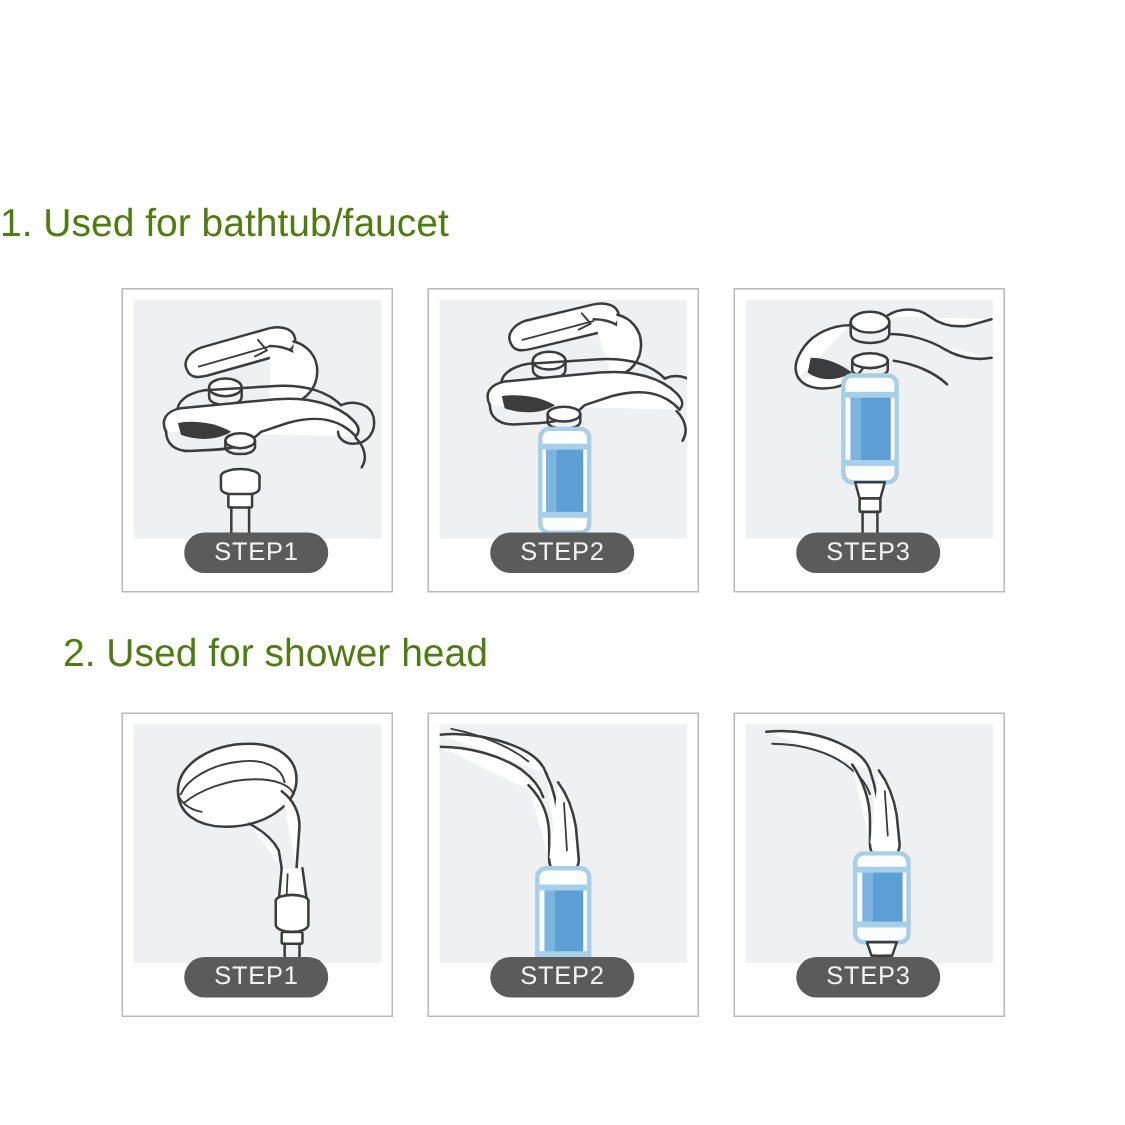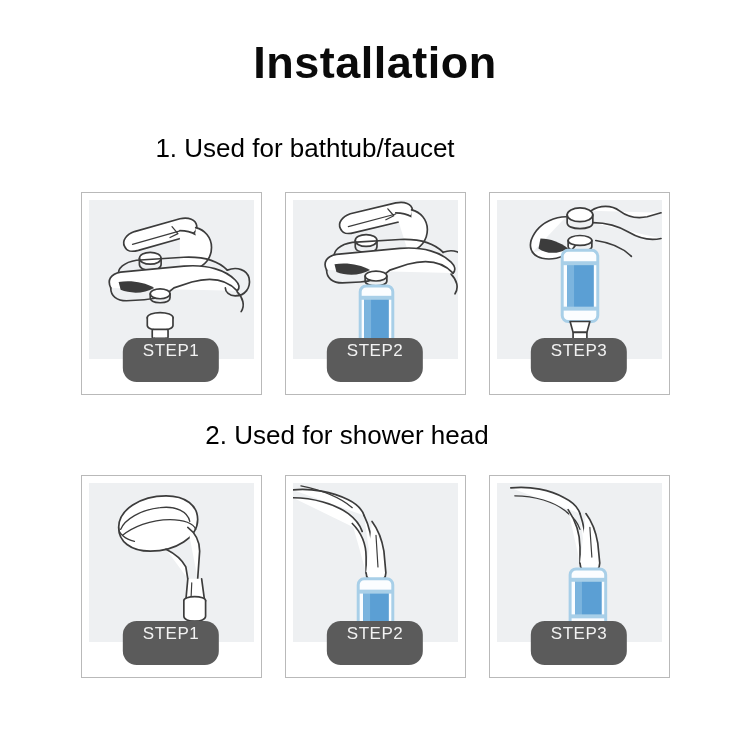--- a/index.html
+++ b/index.html
@@ -30,24 +30,23 @@
     font-size: 45px;
     font-weight: bold;
     letter-spacing: 0.5px;
     color: #0a0a0a;
     line-height: 1.1;
   }
   .section-heading {
     position: absolute;
     left: 0;
     width: 610px;
-    text-align: center;
     font-size: 26px;
     font-weight: 400;
-    color: #000000;
+    color: #4d7c0f;
     line-height: 1.15;
   }
   .section-heading.sec1 { top: 134px; }
   .section-heading.sec2 { top: 421px; padding-left: 42px; }
 
   
   .row {
     position: absolute;
     left: 0;
     width: 750px;
@@ -80,33 +79,32 @@
     height: 100%;
   }
   .step-pill {
     position: absolute;
     left: 50%;
     transform: translateX(-50%);
     bottom: 12px;
     background: #5b5b5b;
     color: #f2f2f2;
     border-radius: 14px;
-    padding: 3px 20px 21px 20px;
+    padding: 3px 20px 4px 20px;
     font-size: 17px;
     letter-spacing: 0.5px;
     line-height: 1.2;
     white-space: nowrap;
   }
 </style>
 </head>
 <body>
 
 <div class="page">
 
-  <div class="page-title">Installation</div>
 
   <div class="section-heading sec1">1. Used for bathtub/faucet</div>
 
   <div class="row row1">
 
     <div class="card">
       <div class="card-canvas">
         <svg viewBox="0 0 167 159" xmlns="http://www.w3.org/2000/svg">
           <g fill="none" stroke="#3c3c3c" stroke-width="1.7" stroke-linecap="round" stroke-linejoin="round">
 

